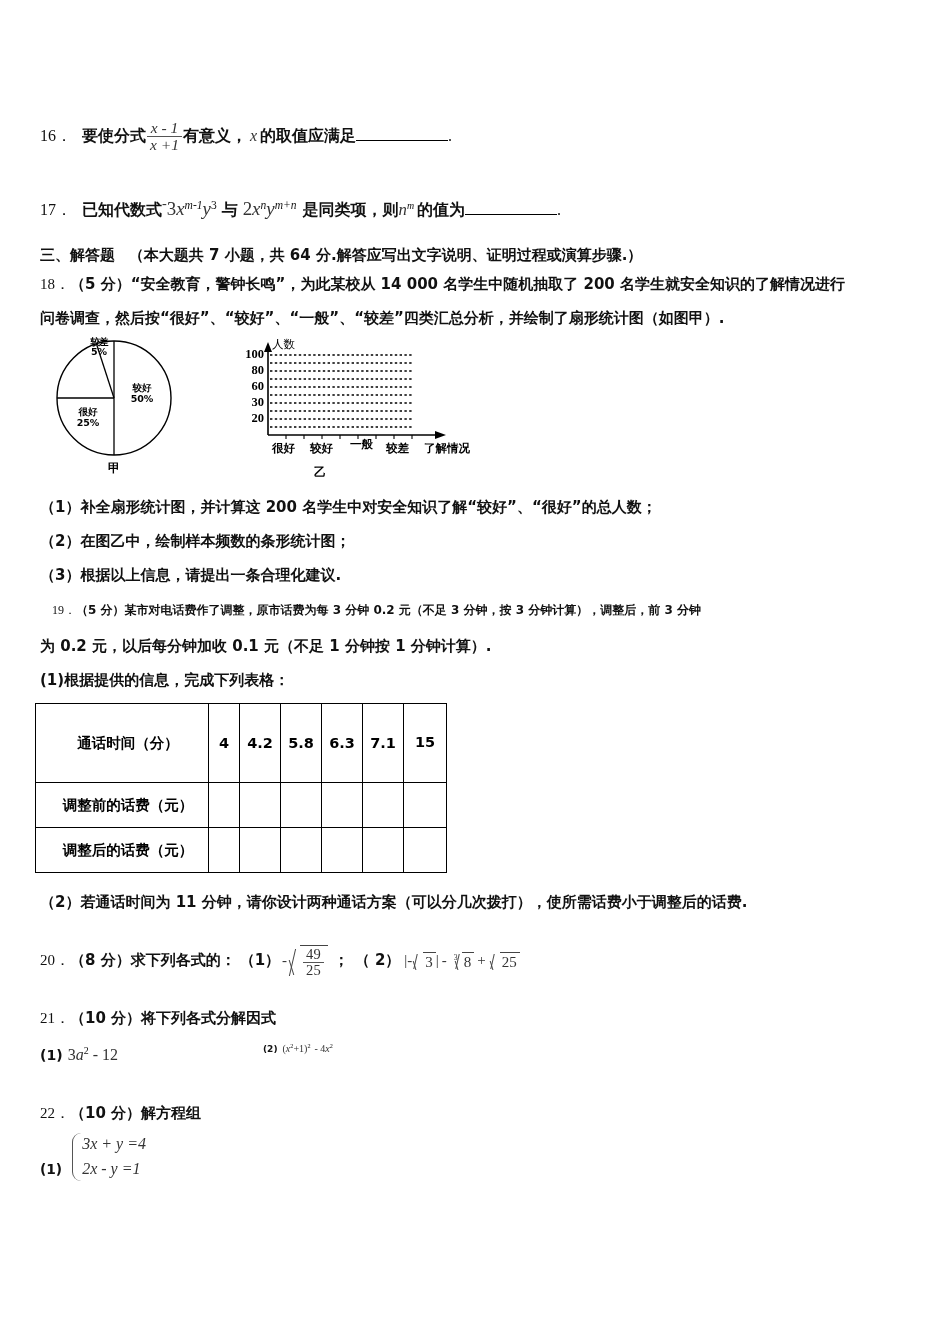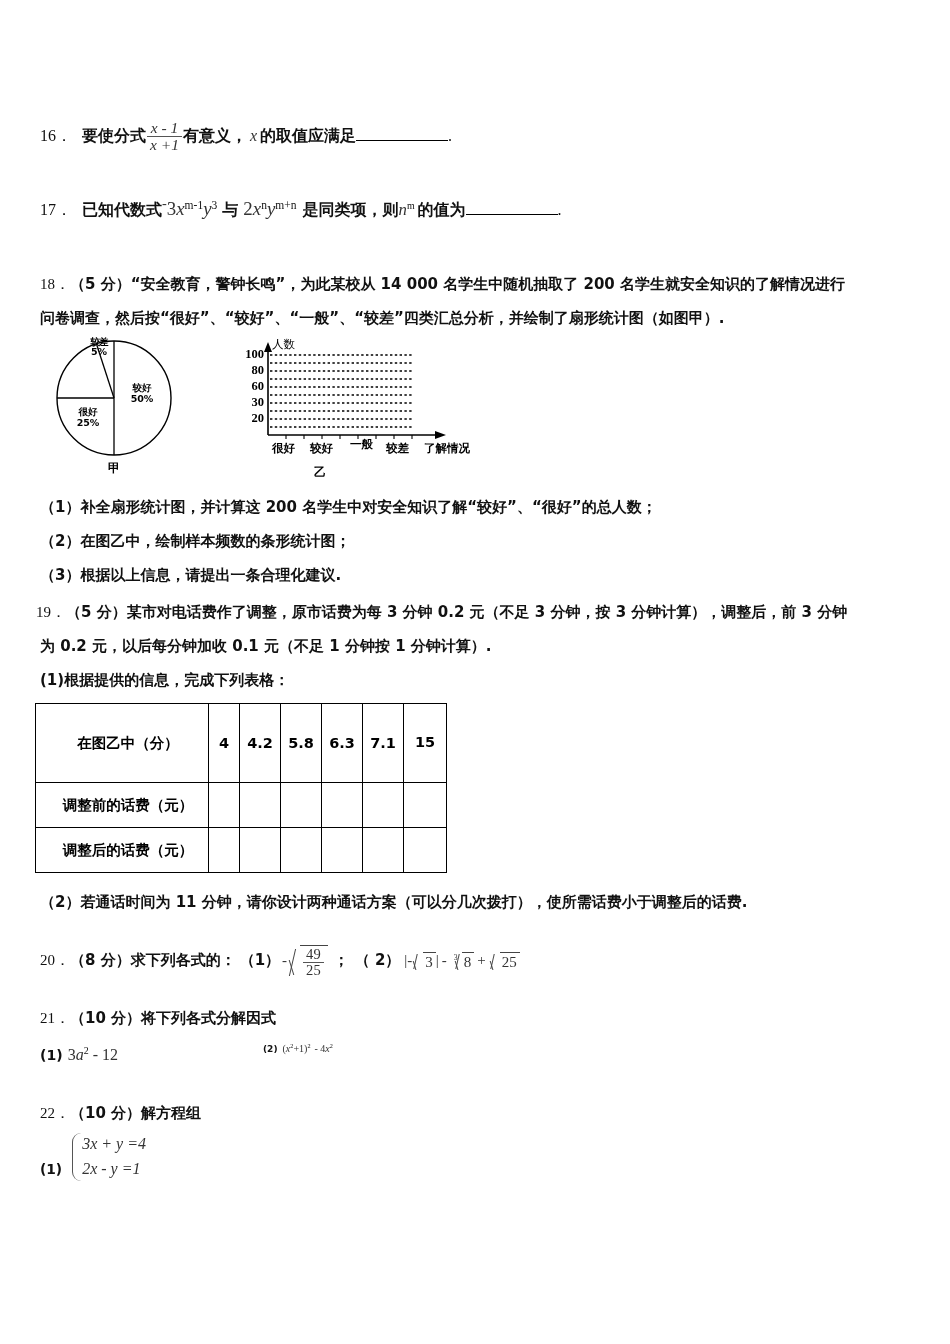--- a/index.html
+++ b/index.html
@@ -28,21 +28,21 @@
     white-space: nowrap;
     font-size: 15.5px;
     line-height: 1.1;
     color: #111;
   }
   .cn { font-family: "DejaVu Sans", "Liberation Sans", sans-serif; font-weight: 600; }
   .cnn { font-family: "DejaVu Sans", "Liberation Sans", sans-serif; font-weight: 400; }
   .num { font-family: "Liberation Serif", serif; }
   .mi { font-style: italic; font-family: "Liberation Serif", serif; color:#333; }
   .mn { font-family: "Liberation Serif", serif; color:#333; }
-  .sup { font-size: 0.62em; vertical-align: super; }
+  .sup { font-size: 0.62em; vertical-align: super; font-style: italic; }
   .supn { font-size: 0.62em; vertical-align: super; }
   .blank-ul { border-bottom: 1.4px solid #000; display: inline-block; }
 
   
   .frac {
     display: inline-block;
     vertical-align: -0.55em;
     text-align: center;
     font-size: 0.97em;
     line-height: 1.02;
@@ -193,20 +193,24 @@
   <div class="tline" style="left:40px; top:120px; font-size:16px;">
     <span class="num">16．</span>
     <span class="cn" style="margin-left:6px;">要使分式</span><span class="frac"><span class="fnum mi">x - 1</span><span class="fden mi">x +1</span></span><span class="cn">有意义，</span><span class="mi" style="margin:0 3px;">x</span><span class="cn">的取值应满足</span><span class="blank-ul" style="width:92px; height:1em;"></span><span class="num">.</span>
   </div>
 
   <div class="tline" style="left:40px; top:198px; font-size:16px;">
     <span class="num">17．</span>
     <span class="cn" style="margin-left:6px;">已知代数式</span><span class="mn" style="font-size:0.9em; position:relative; top:-0.5em;">-</span><span class="mn" style="font-size:1.18em;">3</span><span class="mi" style="font-size:1.18em;">x</span><span class="sup" style="font-size:0.72em;">m-1</span><span class="mi" style="font-size:1.18em;">y</span><span class="supn" style="font-size:0.72em;">3</span><span class="cn" style="margin:0 5px;">与</span><span class="mn" style="font-size:1.18em;">2</span><span class="mi" style="font-size:1.18em;">x</span><span class="sup" style="font-size:0.72em;">n</span><span class="mi" style="font-size:1.18em;">y</span><span class="sup" style="font-size:0.72em;">m+n</span><span class="cn" style="margin-left:6px;">是同类项，则</span><span class="mi" style="font-size:1.05em;">n</span><span class="sup" style="font-size:0.62em;">m</span><span class="cn" style="margin-left:3px;">的值为</span><span class="blank-ul" style="width:92px; height:1em;"></span><span class="num">.</span>
   </div>
 
+  <div class="tline" style="left:40px; top:247px; font-size:15px;">
+    <span class="cn">三、解答题</span>
+    <span class="cnn" style="margin-left:10px; font-weight:600;">（本大题共 7 小题，共 64 分.解答应写出文字说明、证明过程或演算步骤.）</span>
+  </div>
 
   <div class="tline" style="left:40px; top:276px; font-size:15px;">
     <span class="num">18．</span><span class="cnn" style="font-weight:600;">（5 分）</span><span class="cn">“安全教育，警钟长鸣”，为此某校从 14 000 名学生中随机抽取了 200 名学生就安全知识的了解情况进行</span>
   </div>
   <div class="tline" style="left:40px; top:310px; font-size:15px;">
     <span class="cn">问卷调查，然后按“很好”、“较好”、“一般”、“较差”四类汇总分析，并绘制了扇形统计图（如图甲）.</span>
   </div>
 
   <div class="pie-wrap" style="left:55px; top:339px; width:118px; height:118px;">
     <svg width="118" height="118" viewBox="0 0 118 118">
@@ -289,34 +293,34 @@
   <div class="tline" style="left:40px; top:499px; font-size:15px;">
     <span class="cn">（1）补全扇形统计图，并计算这 200 名学生中对安全知识了解“较好”、“很好”的总人数；</span>
   </div>
   <div class="tline" style="left:40px; top:533px; font-size:15px;">
     <span class="cn">（2）在图乙中，绘制样本频数的条形统计图；</span>
   </div>
   <div class="tline" style="left:40px; top:567px; font-size:15px;">
     <span class="cn">（3）根据以上信息，请提出一条合理化建议.</span>
   </div>
 
-  <div class="tline" style="left:36px; top:604px; font-size:15px;">
+  <div class="tline" style="left:52px; top:604px; font-size:12px;">
     <span class="num">19．</span><span class="cnn" style="font-weight:600;">（5 分）</span><span class="cn">某市对电话费作了调整，原市话费为每 3 分钟 0.2 元（不足 3 分钟，按 3 分钟计算），调整后，前 3 分钟</span>
   </div>
   <div class="tline" style="left:40px; top:638px; font-size:15px;">
     <span class="cn">为 0.2 元，以后每分钟加收 0.1 元（不足 1 分钟按 1 分钟计算）.</span>
   </div>
   <div class="tline" style="left:40px; top:672px; font-size:15px;">
     <span class="cn">(1)根据提供的信息，完成下列表格：</span>
   </div>
 
   <table class="phone-table" style="left:35px; top:703px; width:396px;">
     <tbody>
         <tr>
-      <td class="rowhead" style="width:160px; height:78px;">在图乙中（分）</td>
+      <td class="rowhead" style="width:160px; height:78px;">通话时间（分）</td>
       <td style="width:30px;">4</td>
       <td style="width:40px;">4.2</td>
       <td style="width:40px;">5.8</td>
       <td style="width:40px;">6.3</td>
       <td style="width:40px;">7.1</td>
       <td class="wrapcell" style="width:30px;">15</td>
     </tr>
     <tr>
       <td class="rowhead" style="height:44px;">调整前的话费（元）</td>
       <td></td>

